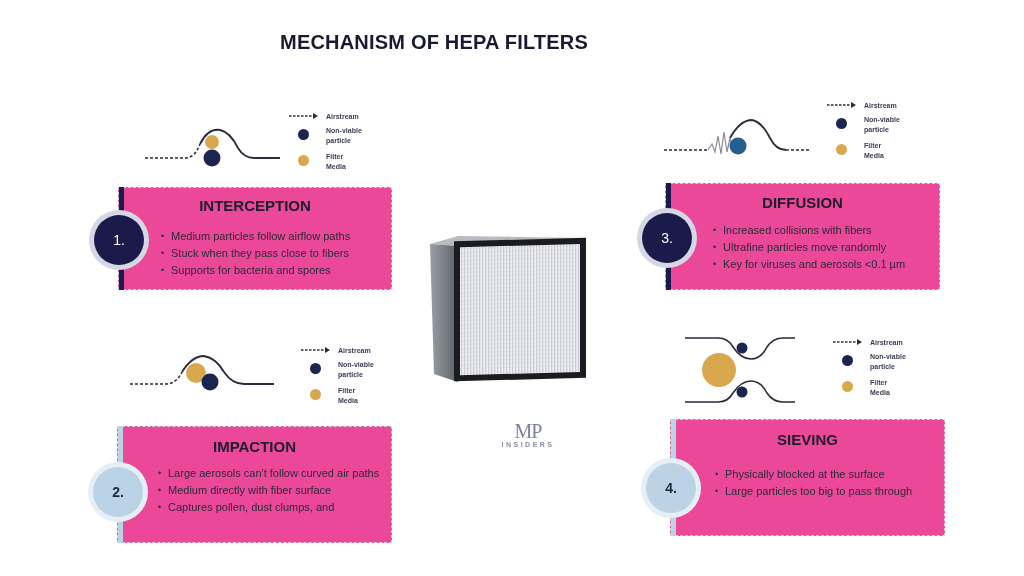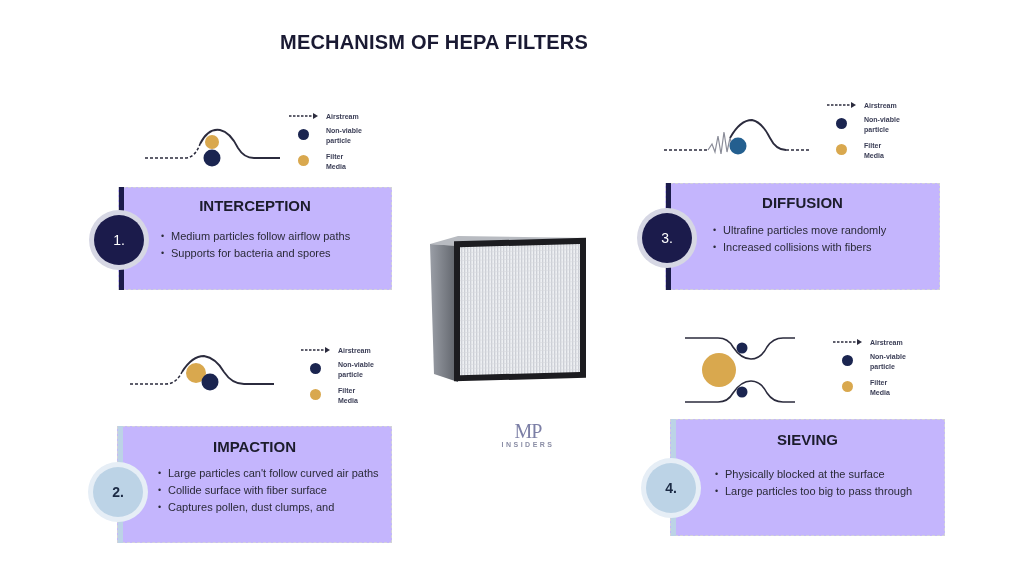--- a/index.html
+++ b/index.html
@@ -3,21 +3,21 @@
 <meta charset="utf-8">
 <style>
   * { box-sizing: border-box; margin: 0; padding: 0; }
   body { width: 1024px; height: 576px; background: #ffffff; position: relative; overflow: hidden; font-family: "Liberation Sans", sans-serif; color: #1e1e2e; }
   .title { position: absolute; left: 0; width: 868px; top: 31px; text-align: center; font-size: 20px; font-weight: bold; color: #1a1a33; letter-spacing: 0.2px; }
   .illus { position: absolute; }
   .legend { position: absolute; width: 90px; font-size: 7px; font-weight: bold; color: #3a3d55; }
   .legend .arrow { position: absolute; left: 0; top: 0; width: 32px; height: 8px; }
   .legend .dot { position: absolute; left: 10px; width: 11px; height: 11px; border-radius: 50%; }
   .legend .lbl { position: absolute; left: 38px; line-height: 10px; }
-  .box { position: absolute; border: 1px dashed #d2d2d8; background: #c4b5fd; }
+  .box { position: absolute; border: 1px dashed #d2d2d8; background: #ec4899; }
   .box .bar { position: absolute; left: 0; top: -1px; bottom: -1px; width: 5px; }
   .box h2 { position: absolute; left: 0; right: 0; text-align: center; font-size: 15px; font-weight: bold; color: #1c1c2c; }
   .box ul { position: absolute; list-style: none; font-size: 11px; color: #2a2a38; line-height: 17px; }
   .box li { position: relative; padding-left: 10px; }
   .box li::before { content: "•"; position: absolute; left: 0; top: 0; font-size: 9px; }
   .num { position: absolute; width: 50px; height: 50px; border-radius: 50%; display: flex; align-items: center; justify-content: center; font-size: 14px; }
   .num.dark { background: #1b1b4b; color: #ffffff; box-shadow: 0 0 0 5px #d6d7e4; }
   .num.light { background: #bcd3e6; color: #1b2a44; font-weight: bold; box-shadow: 0 0 0 5px #e6eef6; }
   .filter { position: absolute; left: 428px; top: 234px; width: 160px; height: 150px; }
   .logo { position: absolute; left: 488px; top: 420px; width: 80px; height: 42px; text-align: center; }
@@ -45,20 +45,21 @@
   <span class="lbl" style="top:14px;"><span>Non-viable</span><br><span>particle</span></span>
   <span class="dot" style="top:43px;background:#d9a84e;"></span>
   <span class="lbl" style="top:40px;"><span>Filter</span><br><span>Media</span></span>
 </div>
 
 <div class="box" style="left:118px;top:187px;width:274px;height:103px;">
   <div class="bar" style="background:#1b1b4b;"></div>
   <h2 style="top:9px;">INTERCEPTION</h2>
   <ul style="left:42px;top:40px;">
     <li>Medium particles follow airflow paths</li>
+    <li>Stuck when they pass close to fibers</li>
     <li>Supports for bacteria and spores</li>
   </ul>
 </div>
 <div class="num dark" style="left:94px;top:215px;">1.</div>
 
 <svg class="illus" style="left:660px;top:108px;" width="150" height="58" viewBox="0 0 150 58">
   <path d="M4 42 H48" stroke="#2b2b3d" stroke-width="1.6" fill="none" stroke-dasharray="3,2"></path>
   <path d="M48 42 L52 36 L55 44 L58 28 L61 46 L64 24 L67 44 L70 30 L73 40" stroke="#8a8c98" stroke-width="1.2" fill="none"></path>
   <path d="M70 30 Q80 12 92 12 Q102 14 110 30 Q116 42 126 42" stroke="#2b2b3d" stroke-width="1.8" fill="none"></path>
   <path d="M126 42 H150" stroke="#2b2b3d" stroke-width="1.6" fill="none" stroke-dasharray="3,2"></path>
@@ -73,22 +74,23 @@
   <span class="dot" style="top:17px;background:#1b2550;"></span>
   <span class="lbl" style="top:14px;"><span>Non-viable</span><br><span>particle</span></span>
   <span class="dot" style="top:43px;background:#d9a84e;"></span>
   <span class="lbl" style="top:40px;"><span>Filter</span><br><span>Media</span></span>
 </div>
 
 <div class="box" style="left:665px;top:183px;width:275px;height:107px;">
   <div class="bar" style="background:#1b1b4b;"></div>
   <h2 style="top:10px;">DIFFUSION</h2>
   <ul style="left:47px;top:38px;">
+    <li>Increased collisions with fibers</li>
     <li>Ultrafine particles move randomly</li>
-    <li>Increased collisions with fibers</li>
+    <li>Key for viruses and aerosols &lt;0.1 µm</li>
   </ul>
 </div>
 <div class="num dark" style="left:642px;top:213px;">3.</div>
 
 <svg class="illus" style="left:126px;top:348px;" width="150" height="50" viewBox="0 0 150 50">
   <path d="M4 36 H40 Q50 36 56 24" stroke="#2b2b3d" stroke-width="1.6" fill="none" stroke-dasharray="3,2"></path>
   <path d="M56 24 Q66 8 78 8 Q90 10 98 24 Q106 36 118 36 H148" stroke="#2b2b3d" stroke-width="1.8" fill="none"></path>
   <circle cx="70" cy="25" r="10" fill="#d9a84e"></circle>
   <circle cx="84" cy="34" r="8.5" fill="#1b2550"></circle>
 </svg>
@@ -101,22 +103,22 @@
   <span class="dot" style="top:17px;background:#1b2550;"></span>
   <span class="lbl" style="top:14px;"><span>Non-viable</span><br><span>particle</span></span>
   <span class="dot" style="top:43px;background:#d9a84e;"></span>
   <span class="lbl" style="top:40px;"><span>Filter</span><br><span>Media</span></span>
 </div>
 
 <div class="box" style="left:117px;top:426px;width:275px;height:117px;">
   <div class="bar" style="background:#bcd3e6;"></div>
   <h2 style="top:11px;">IMPACTION</h2>
   <ul style="left:40px;top:38px;">
-    <li>Large particles can't follow curved air paths</li>
-    <li>Collide surface with fiber surface</li>
+    <li>Large aerosols can't follow curved air paths</li>
+    <li>Medium directly with fiber surface</li>
     <li>Captures pollen, dust clumps, and</li>
   </ul>
 </div>
 <div class="num light" style="left:93px;top:467px;">2.</div>
 
 <svg class="illus" style="left:683px;top:335px;" width="115" height="70" viewBox="0 0 115 70">
   <path d="M2 3 H35 Q45 3 50 12 Q58 24 68 24 Q78 24 84 12 Q90 3 100 3 H112" stroke="#2b2b3d" stroke-width="1.6" fill="none"></path>
   <path d="M2 67 H35 Q45 67 50 58 Q58 46 68 46 Q78 46 84 58 Q90 67 100 67 H112" stroke="#2b2b3d" stroke-width="1.6" fill="none"></path>
   <circle cx="36" cy="35" r="17" fill="#d9a84e"></circle>
   <circle cx="59" cy="13" r="5.5" fill="#1b2550"></circle>

